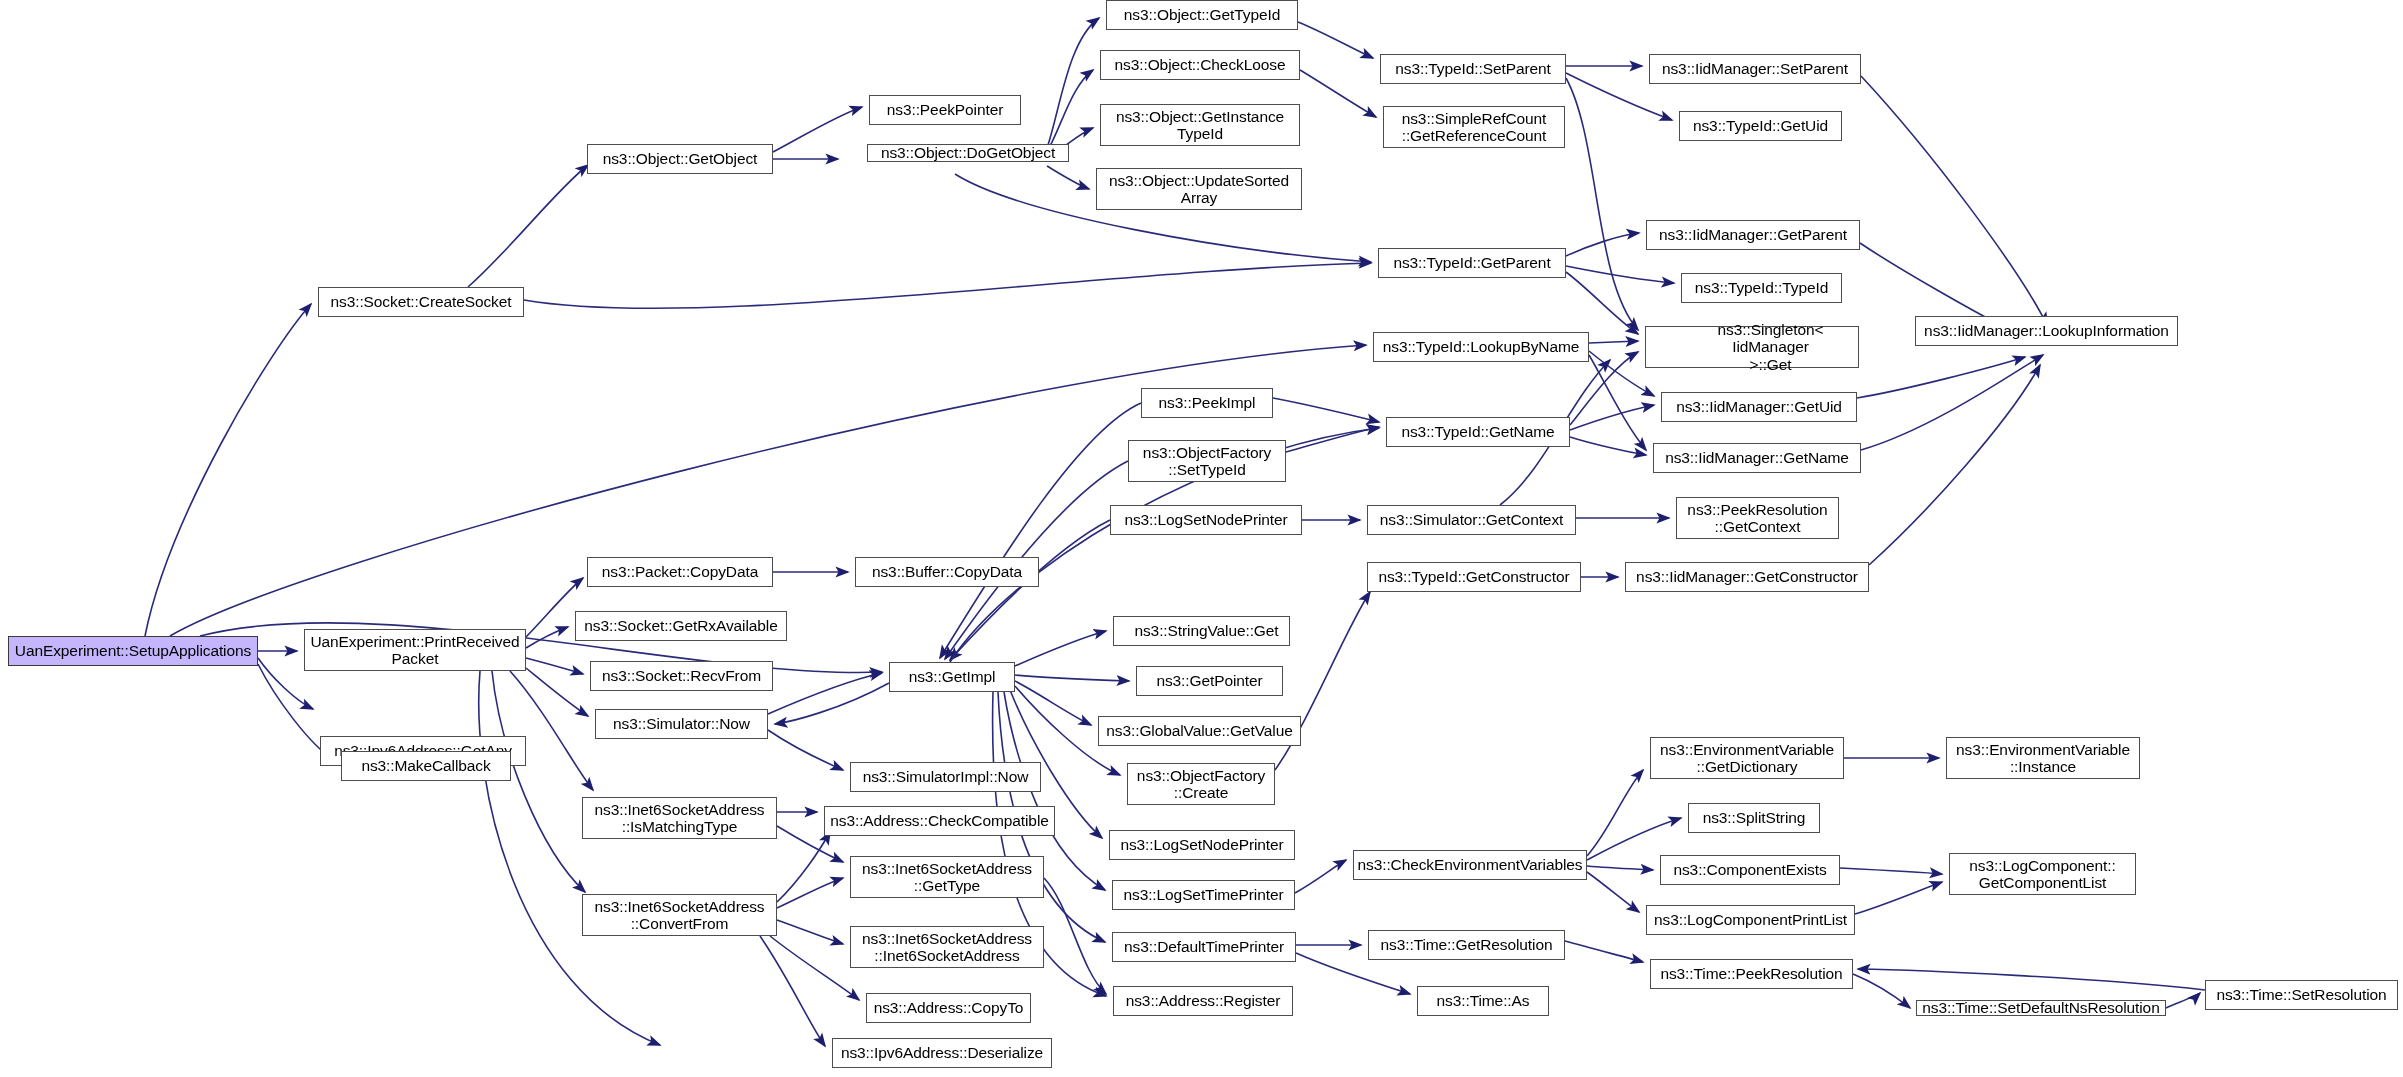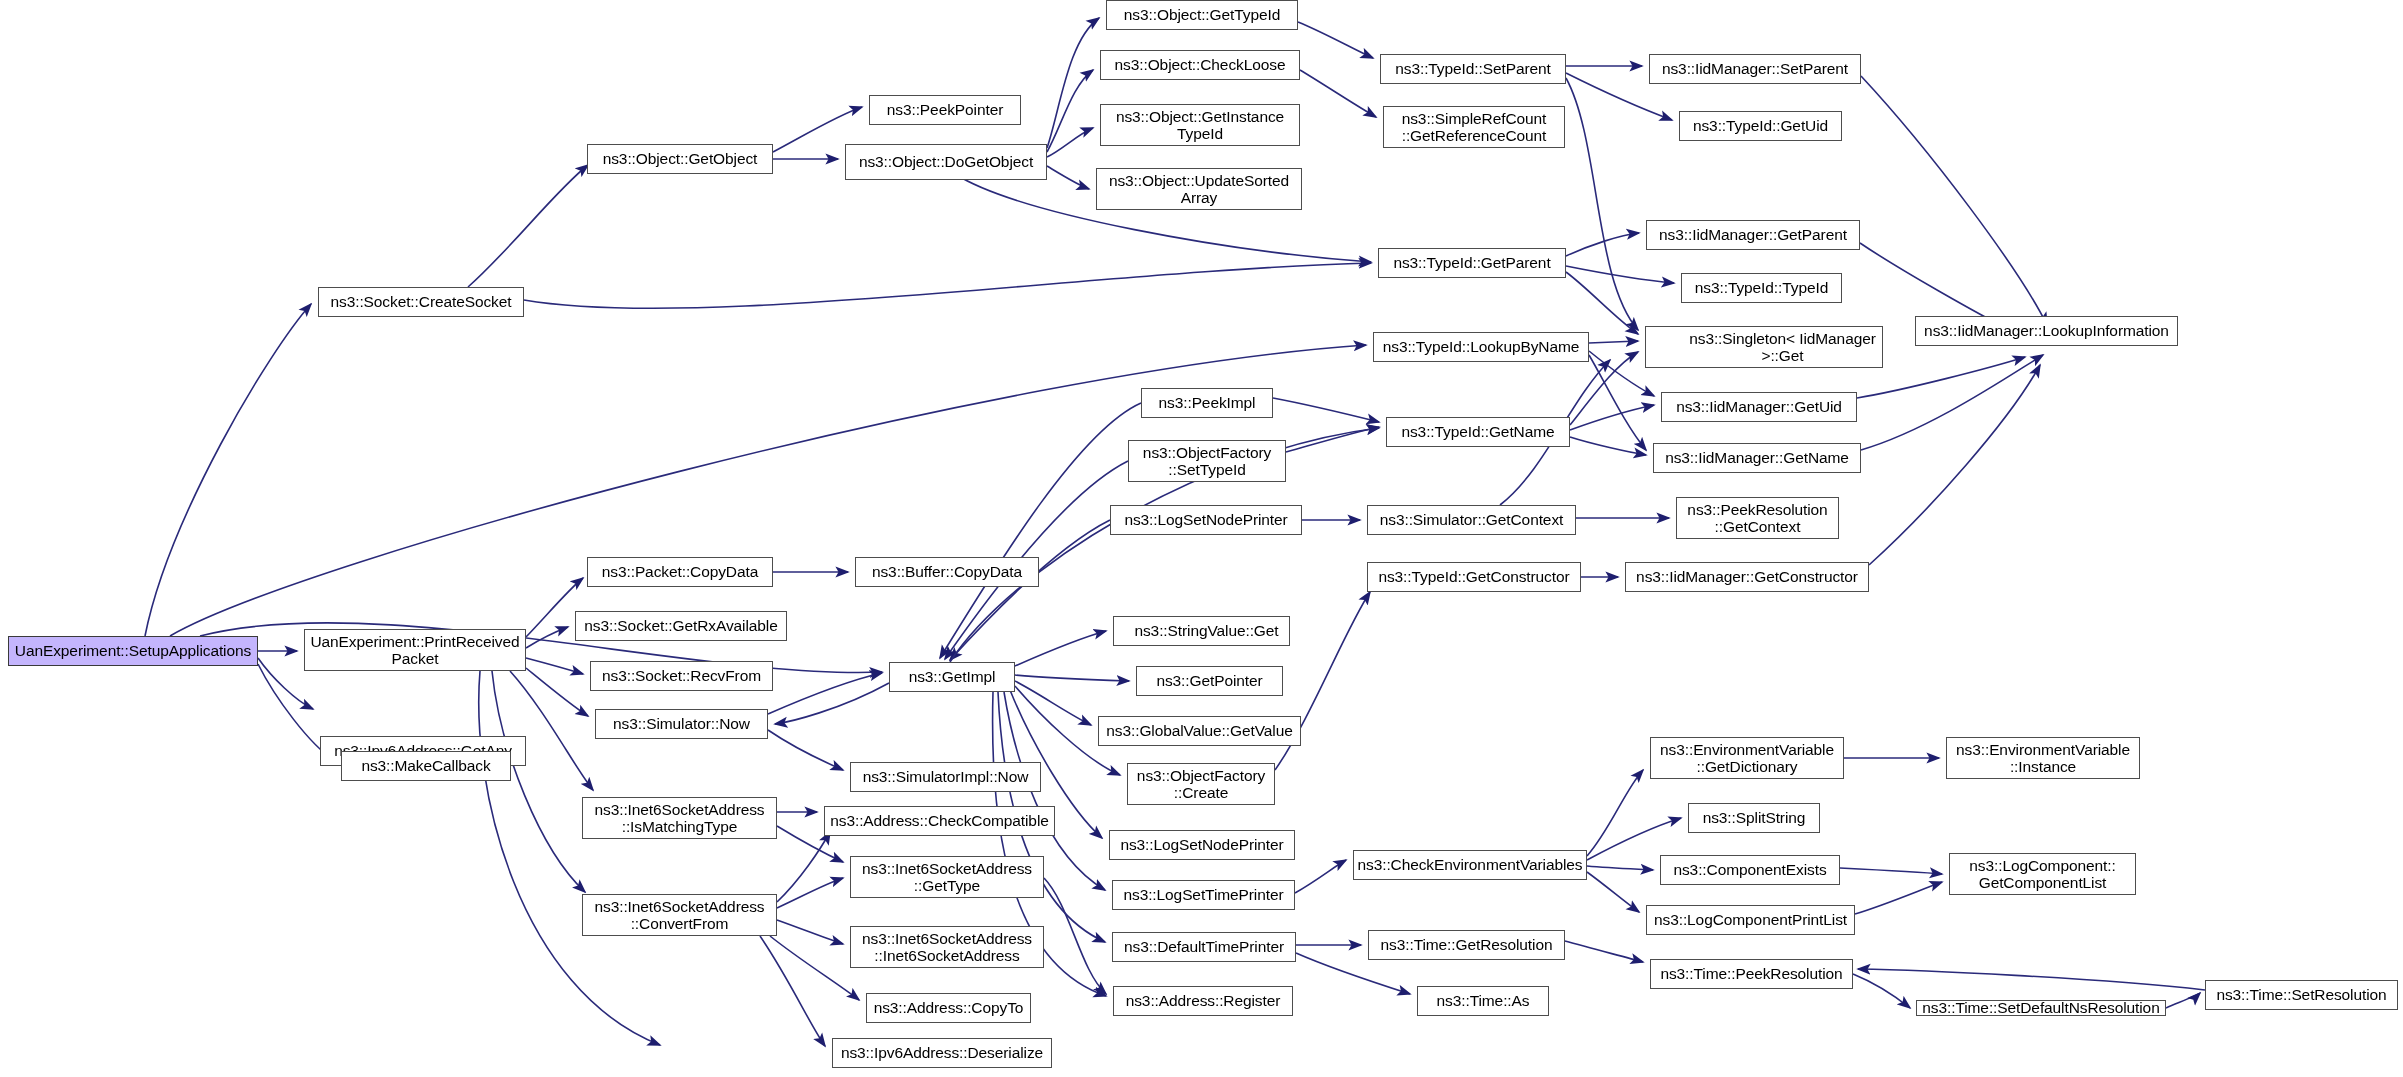--- a/index.html
+++ b/index.html
@@ -152,37 +152,37 @@
   </svg>
   <div id="nodes-group">
       <div class="node-box root" style="left: 8px; top: 636px; width: 250px; height: 30px;">UanExperiment::SetupApplications</div>
       <div class="node-box" style="left: 304px; top: 629px; width: 222px; height: 42px;">UanExperiment::PrintReceived
 Packet</div>
       <div class="node-box" style="left: 320px; top: 700px; width: 206px; height: 30px; margin-top: 36px;">ns3::Ipv6Address::GetAny</div>
       <div class="node-box" style="left: 341px; top: 751px; width: 170px; height: 30px;">ns3::MakeCallback</div>
       <div class="node-box" style="left: 318px; top: 287px; width: 206px; height: 30px;">ns3::Socket::CreateSocket</div>
       <div class="node-box" style="left: 587px; top: 144px; width: 186px; height: 30px;">ns3::Object::GetObject</div>
       <div class="node-box" style="left: 869px; top: 95px; width: 152px; height: 30px;">ns3::PeekPointer</div>
-      <div class="node-box" style="left: 845px; top: 144px; width: 202px; height: 36px;">ns3::Object::DoGetObject</div>
+      <div class="node-box" style="left: 867px; top: 144px; width: 202px; height: 18px;">ns3::Object::DoGetObject</div>
       <div class="node-box" style="left: 1106px; top: 0px; width: 192px; height: 30px;">ns3::Object::GetTypeId</div>
       <div class="node-box" style="left: 1100px; top: 50px; width: 200px; height: 30px;">ns3::Object::CheckLoose</div>
       <div class="node-box" style="left: 1100px; top: 104px; width: 200px; height: 42px;">ns3::Object::GetInstance
 TypeId</div>
       <div class="node-box" style="left: 1096px; top: 168px; width: 206px; height: 42px;">ns3::Object::UpdateSorted
 Array</div>
       <div class="node-box" style="left: 1380px; top: 54px; width: 186px; height: 30px;">ns3::TypeId::SetParent</div>
       <div class="node-box" style="left: 1383px; top: 106px; width: 182px; height: 42px;">ns3::SimpleRefCount
 ::GetReferenceCount</div>
       <div class="node-box" style="left: 1649px; top: 54px; width: 212px; height: 30px;">ns3::IidManager::SetParent</div>
       <div class="node-box" style="left: 1679px; top: 111px; width: 163px; height: 30px;">ns3::TypeId::GetUid</div>
       <div class="node-box" style="left: 1378px; top: 248px; width: 188px; height: 30px;">ns3::TypeId::GetParent</div>
       <div class="node-box" style="left: 1646px; top: 220px; width: 214px; height: 30px;">ns3::IidManager::GetParent</div>
       <div class="node-box" style="left: 1681px; top: 273px; width: 161px; height: 30px;">ns3::TypeId::TypeId</div>
       <div class="node-box" style="left: 1373px; top: 332px; width: 216px; height: 30px;">ns3::TypeId::LookupByName</div>
-      <div class="node-box" style="left: 1645px; top: 326px; width: 238px; height: 42px; padding-left: 40px;">ns3::Singleton&lt; IidManager
+      <div class="node-box" style="left: 1645px; top: 326px; width: 214px; height: 42px; padding-left: 40px;">ns3::Singleton&lt; IidManager
 &gt;::Get</div>
       <div class="node-box" style="left: 1915px; top: 316px; width: 263px; height: 30px;">ns3::IidManager::LookupInformation</div>
       <div class="node-box" style="left: 1661px; top: 392px; width: 196px; height: 30px;">ns3::IidManager::GetUid</div>
       <div class="node-box" style="left: 1386px; top: 417px; width: 184px; height: 30px;">ns3::TypeId::GetName</div>
       <div class="node-box" style="left: 1653px; top: 443px; width: 208px; height: 30px;">ns3::IidManager::GetName</div>
       <div class="node-box" style="left: 1141px; top: 388px; width: 132px; height: 30px;">ns3::PeekImpl</div>
       <div class="node-box" style="left: 1128px; top: 440px; width: 158px; height: 42px;">ns3::ObjectFactory
 ::SetTypeId</div>
       <div class="node-box" style="left: 1110px; top: 505px; width: 192px; height: 30px;">ns3::LogSetNodePrinter</div>
       <div class="node-box" style="left: 1367px; top: 505px; width: 209px; height: 30px;">ns3::Simulator::GetContext</div>

